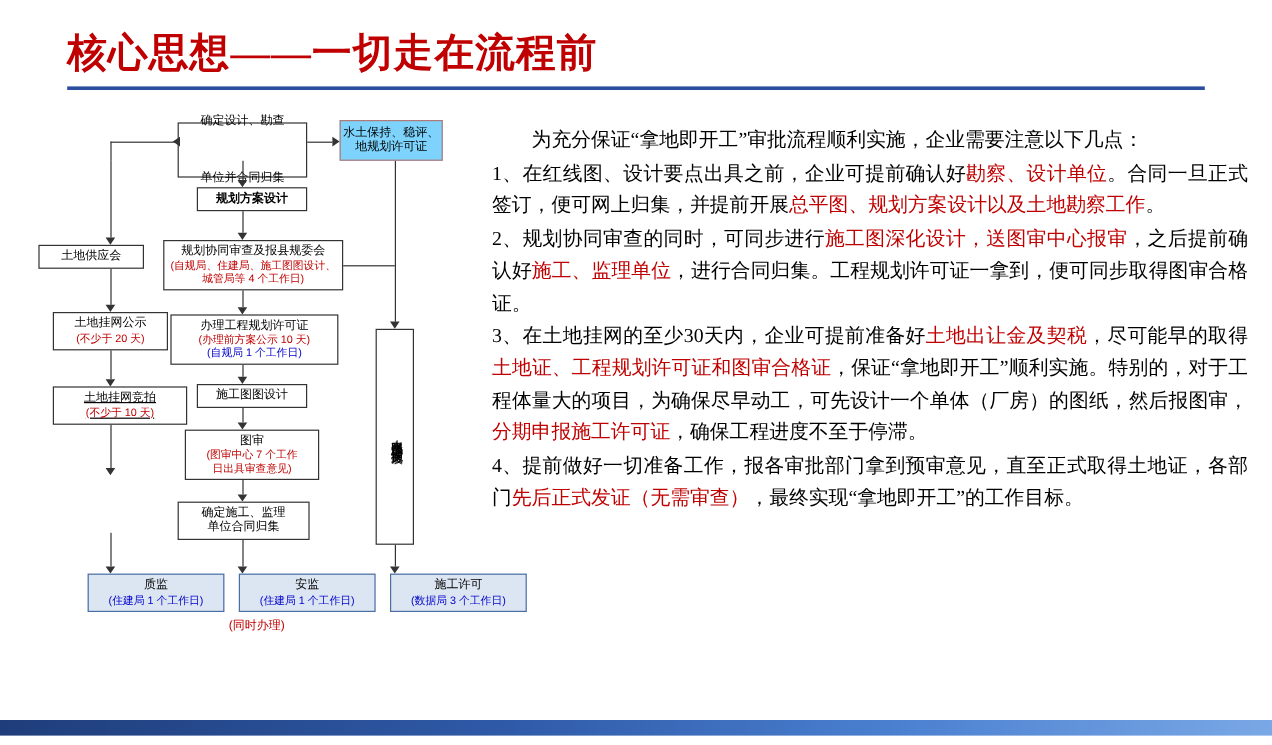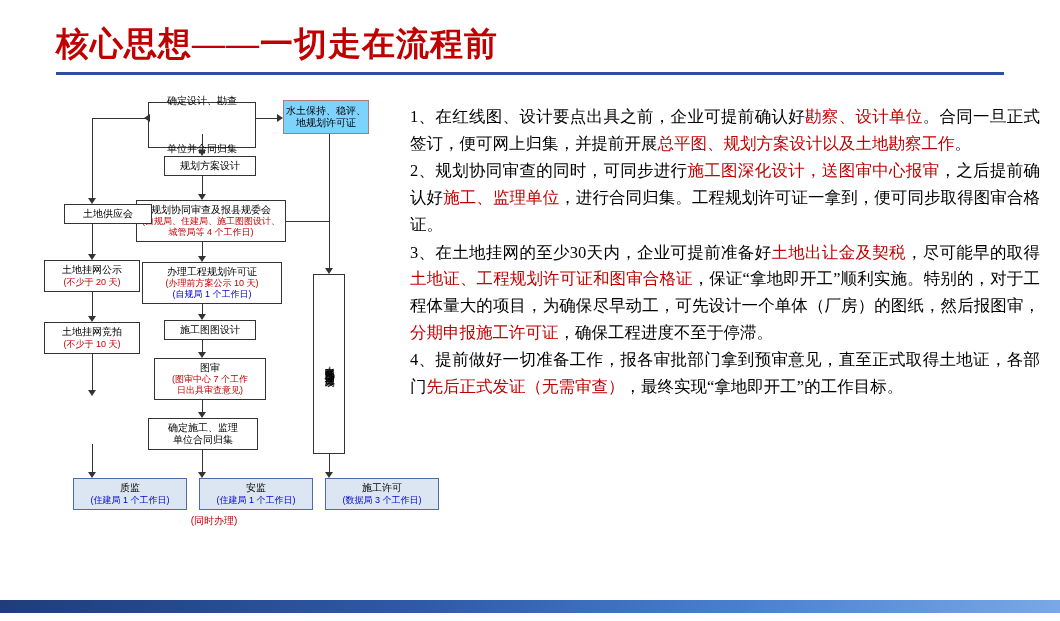--- a/index.html
+++ b/index.html
@@ -100,21 +100,21 @@
     <div class="node" style="left:130px;top:6px;width:108px;height:46px;gap:36px;">
       <span>确定设计、勘查</span>
       <span>单位并合同归集</span>
     </div>
 
     <div class="node pink" style="left:265px;top:4px;width:86px;height:34px;">
       <span>水土保持、稳评、</span>
       <span>地规划许可证</span>
     </div>
 
-    <div class="node" style="left:146px;top:60px;width:92px;height:20px;">
+    <div class="node" style="left:146px;top:60px;width:92px;height:20px;font-weight:bold;">
       <span>规划方案设计</span>
     </div>
 
     <div class="node" style="left:118px;top:104px;width:150px;height:42px;">
       <span>规划协同审查及报县规委会</span>
       <span class="sub">(自规局、住建局、施工图图设计、</span>
       <span class="sub">城管局等 4 个工作日)</span>
     </div>
 
     <div class="node" style="left:124px;top:166px;width:140px;height:42px;">
@@ -131,30 +131,30 @@
       <span>图审</span>
       <span class="sub">(图审中心 7 个工作</span>
       <span class="sub">日出具审查意见)</span>
     </div>
 
     <div class="node" style="left:130px;top:322px;width:110px;height:32px;">
       <span>确定施工、监理</span>
       <span>单位合同归集</span>
     </div>
 
-    <div class="node" style="left:46px;top:108px;width:88px;height:20px;">
+    <div class="node" style="left:14px;top:108px;width:88px;height:20px;">
       <span>土地供应会</span>
     </div>
 
     <div class="node" style="left:26px;top:164px;width:96px;height:32px;">
       <span>土地挂网公示</span>
       <span class="sub">(不少于 20 天)</span>
     </div>
 
-    <div class="node" style="left:26px;top:226px;width:96px;height:32px;">
+    <div class="node" style="left:26px;top:226px;width:112px;height:32px;text-decoration:underline;">
       <span>土地挂网竞拍</span>
       <span class="sub">(不少于 10 天)</span>
     </div>
 
 
     <div class="node" style="left:295px;top:178px;width:32px;height:180px;">
       <span class="vtext">水电气网通等公用设施报装</span>
     </div>
 
     <div class="node blue" style="left:14px;top:382px;width:114px;height:32px;">
@@ -218,20 +218,21 @@
     <div class="arrow-d" style="left:307px;top:172px;"></div>
     <div class="line vline" style="left:311px;top:358px;height:18px;"></div>
     <div class="arrow-d" style="left:307px;top:376px;"></div>
 
     <div class="line hline" style="left:268px;top:125px;width:43px;"></div>
 
     <div class="note-center" style="left:136px;top:418px;">(同时办理)</div>
   </div>
 
   <div class="textcol">
+    <p class="p-indent"><span>为充分保证“拿地即开工”审批流程顺利实施，企业需要注意以下几点：</span></p>
     <p>
       <span>1、在红线图、设计要点出具之前，企业可提前确认好</span><span class="hl">勘察、设计单位</span><span>。合同一旦正式签订，便可网上归集，并提前开展</span><span class="hl">总平图、规划方案设计以及土地勘察工作</span><span>。</span>
     </p>
     <p>
       <span>2、规划协同审查的同时，可同步进行</span><span class="hl">施工图深化设计，送图审中心报审</span><span>，之后提前确认好</span><span class="hl">施工、监理单位</span><span>，进行合同归集。工程规划许可证一拿到，便可同步取得图审合格证。</span>
     </p>
     <p>
       <span>3、在土地挂网的至少30天内，企业可提前准备好</span><span class="hl">土地出让金及契税</span><span>，尽可能早的取得</span><span class="hl">土地证、工程规划许可证和图审合格证</span><span>，保证“拿地即开工”顺利实施。特别的，对于工程体量大的项目，为确保尽早动工，可先设计一个单体（厂房）的图纸，然后报图审，</span><span class="hl">分期申报施工许可证</span><span>，确保工程进度不至于停滞。</span>
     </p>
     <p>

